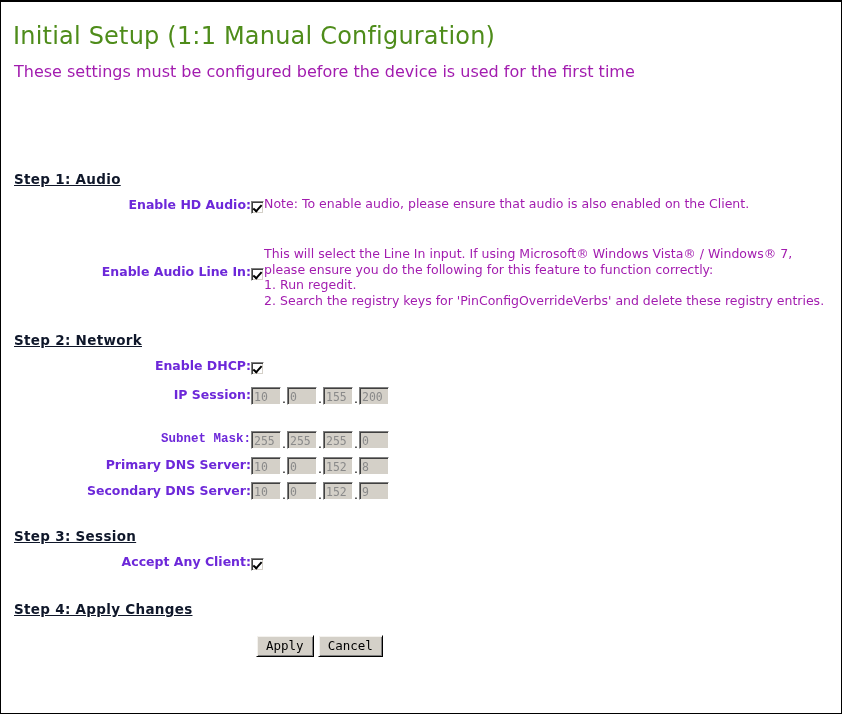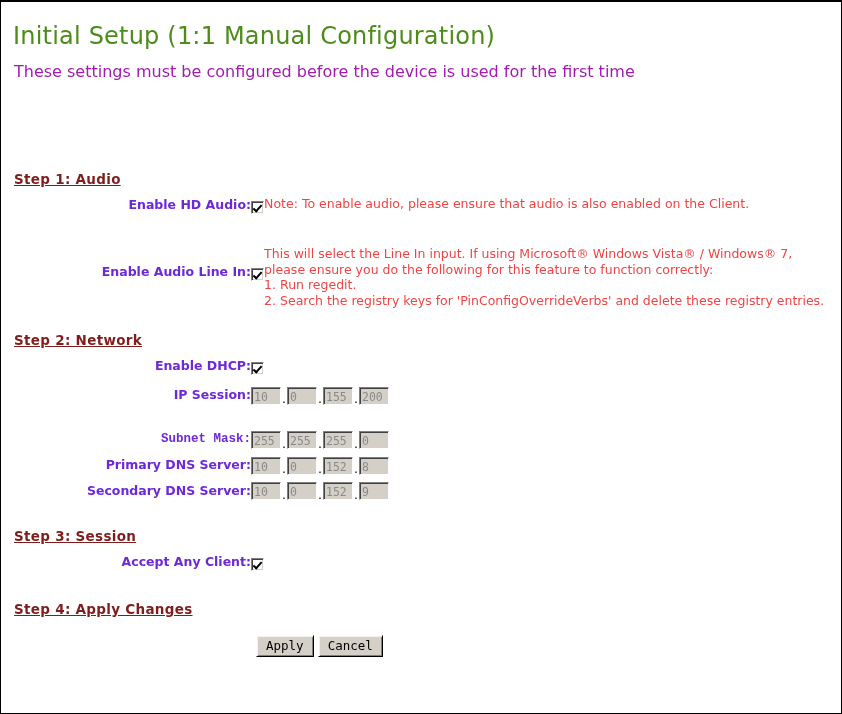--- a/index.html
+++ b/index.html
@@ -32,21 +32,21 @@
     letter-spacing: 0.2px;
   }
   .page-subtitle {
     color: #a21caf;
     font-size: 16px;
     margin: 12px 0 0 1px;
   }
   .spacer-top { height: 88px; }
 
   .step-head {
-    color: #7f1d1d;
+    color: #0f172a;
     font-size: 13.5px;
     font-weight: bold;
     text-decoration: underline;
     display: inline-block;
     margin: 0 0 0 1px;
     letter-spacing: 0.3px;
   }
 
   table.form {
     border-collapse: collapse;
@@ -64,21 +64,21 @@
     font-weight: bold;
     font-size: 12.5px;
     white-space: nowrap;
     padding-right: 5px;
     box-sizing: border-box;
   }
   td.ctrl-cell {
     white-space: nowrap;
   }
   td.note-cell {
-    color: #ef4444;
+    color: #a21caf;
     font-size: 12.5px;
     line-height: 15.5px;
     padding-left: 6px;
     white-space: nowrap;
   }
 
   
   .cbox {
     display: inline-block;
     width: 13px;

